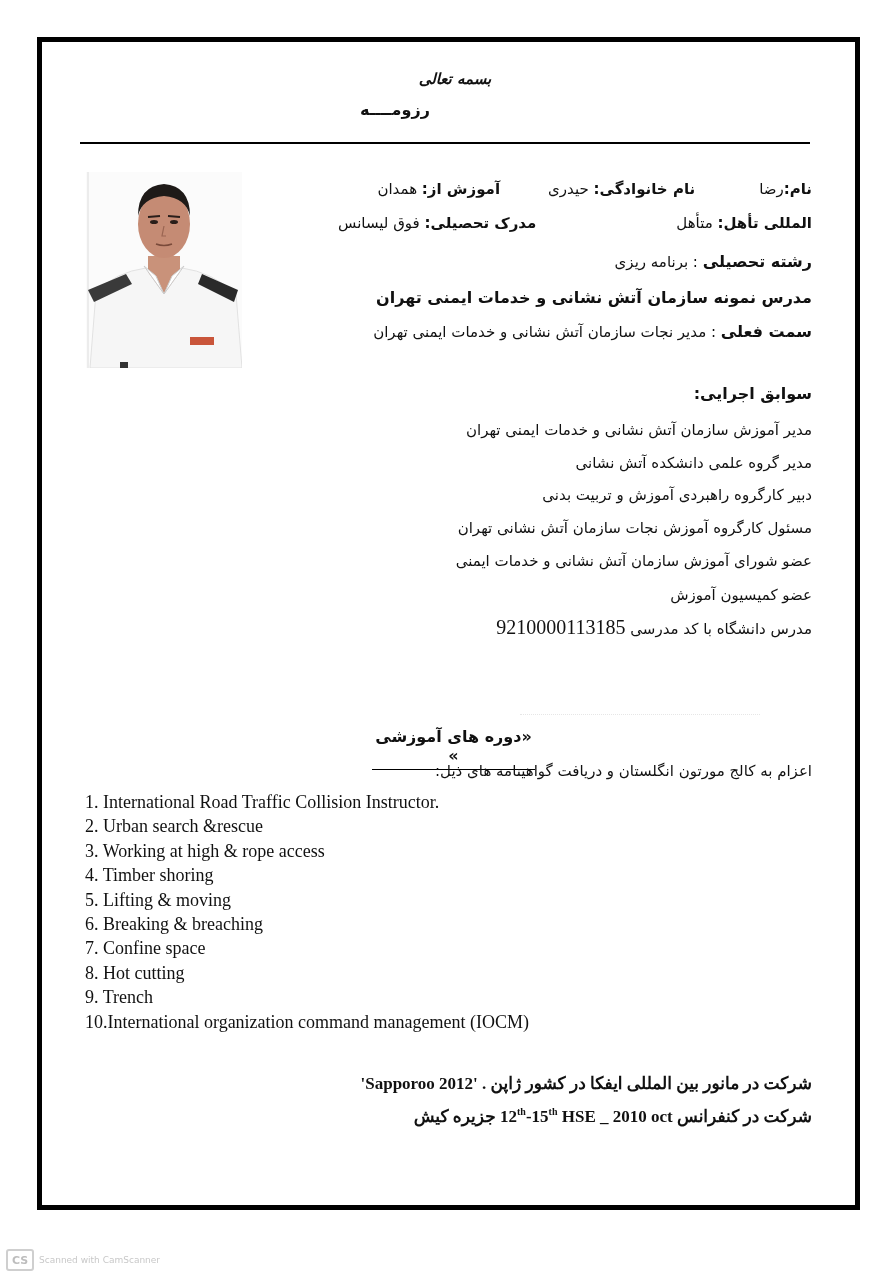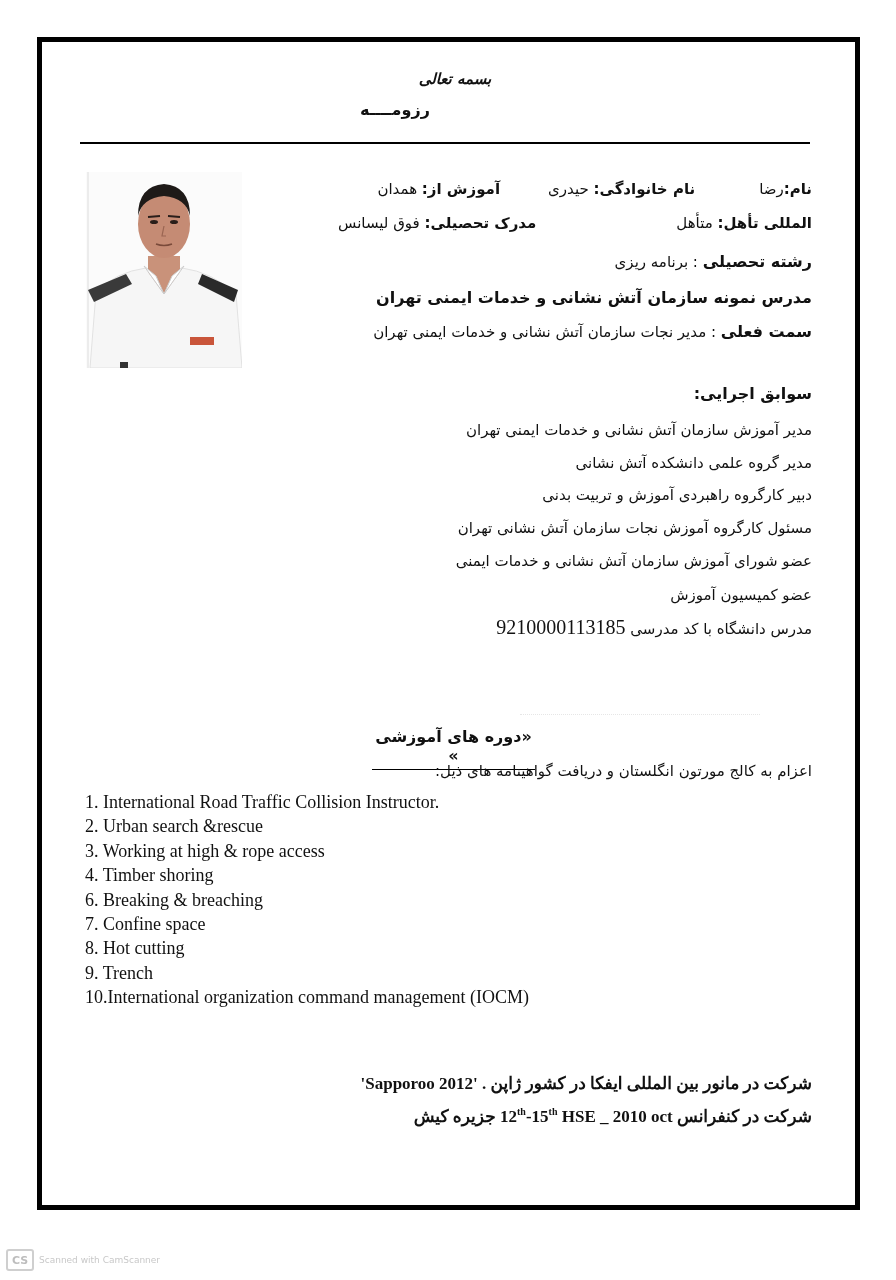--- a/index.html
+++ b/index.html
@@ -94,20 +94,21 @@
 <div class="dotted-line"></div>
 
 <div class="courses-head rtl" style="text-align:center;">«دوره های آموزشی »</div>
 <div class="exec-line rtl" style="top:762px;">اعزام به کالج مورتون انگلستان و دریافت گواهینامه های ذیل:</div>
 
 <ul class="en-list">
   <li>1. International Road Traffic Collision Instructor.</li>
   <li>2. Urban search &amp;rescue</li>
   <li>3. Working at high &amp; rope access</li>
   <li>4. Timber shoring</li>
+  <li>5. Lifting &amp; moving</li>
   <li>6. Breaking &amp; breaching</li>
   <li>7. Confine space</li>
   <li>8. Hot cutting</li>
   <li>9. Trench</li>
   <li>10.International organization command management (IOCM)</li>
 </ul>
 
 <div class="foot-line" style="top:1073px; direction:rtl;">شرکت در مانور بین المللی ایفکا در کشور ژاپن . 'Sapporoo 2012'</div>
 <div class="foot-line" style="top:1106px; direction:rtl;">
   <span>شرکت در کنفرانس  HSE _ 2010 oct </span><span dir="ltr"><span>12</span><sup>th</sup><span>-</span><span>15</span><sup>th</sup></span><span> جزیره کیش</span>

